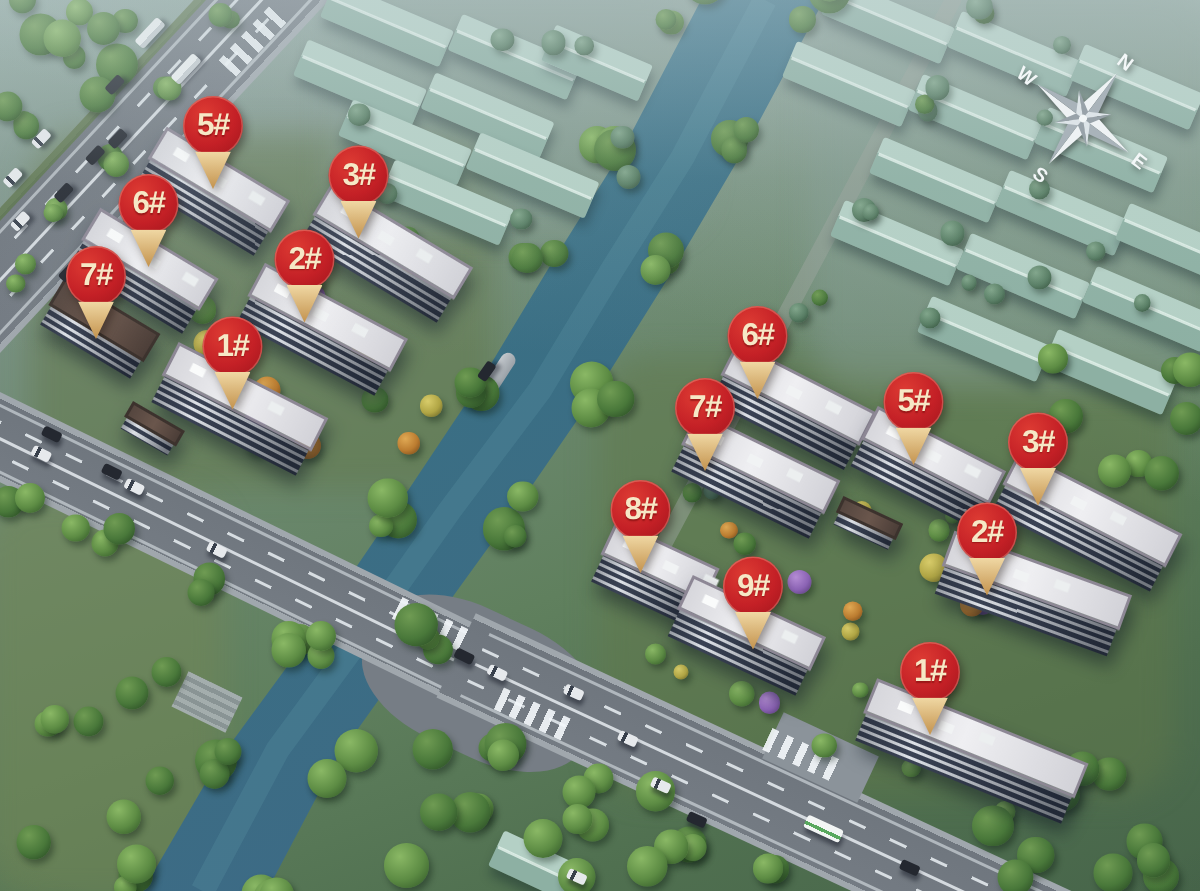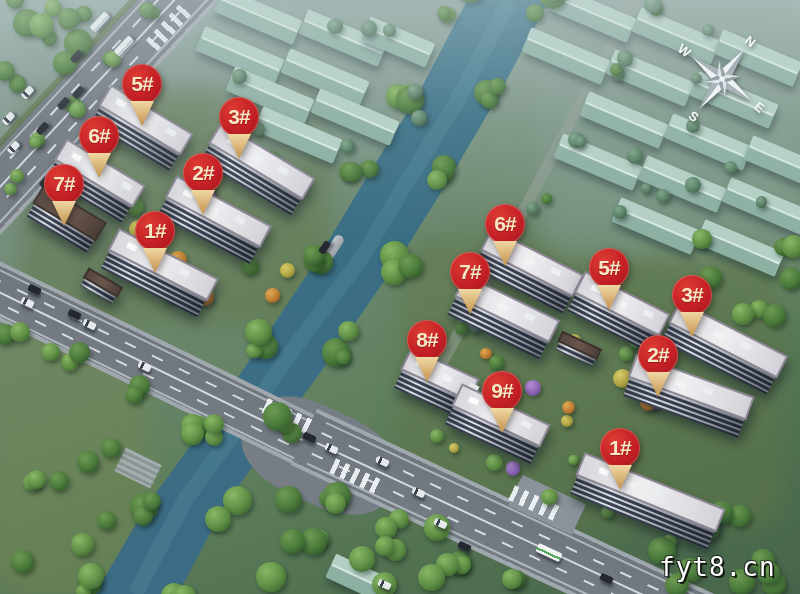--- a/index.html
+++ b/index.html
@@ -555,14 +555,13 @@
       </div>
     <div class="pin-tail"></div>
   </div>
   <div class="pin" style="left:600px;top:428px">
     <div class="pin-head">
         <span>1#</span>
       </div>
     <div class="pin-tail"></div>
   </div>
 
-  <div id="watermark">fyt8.cn</div>
 </div>
 
 </body></html>

